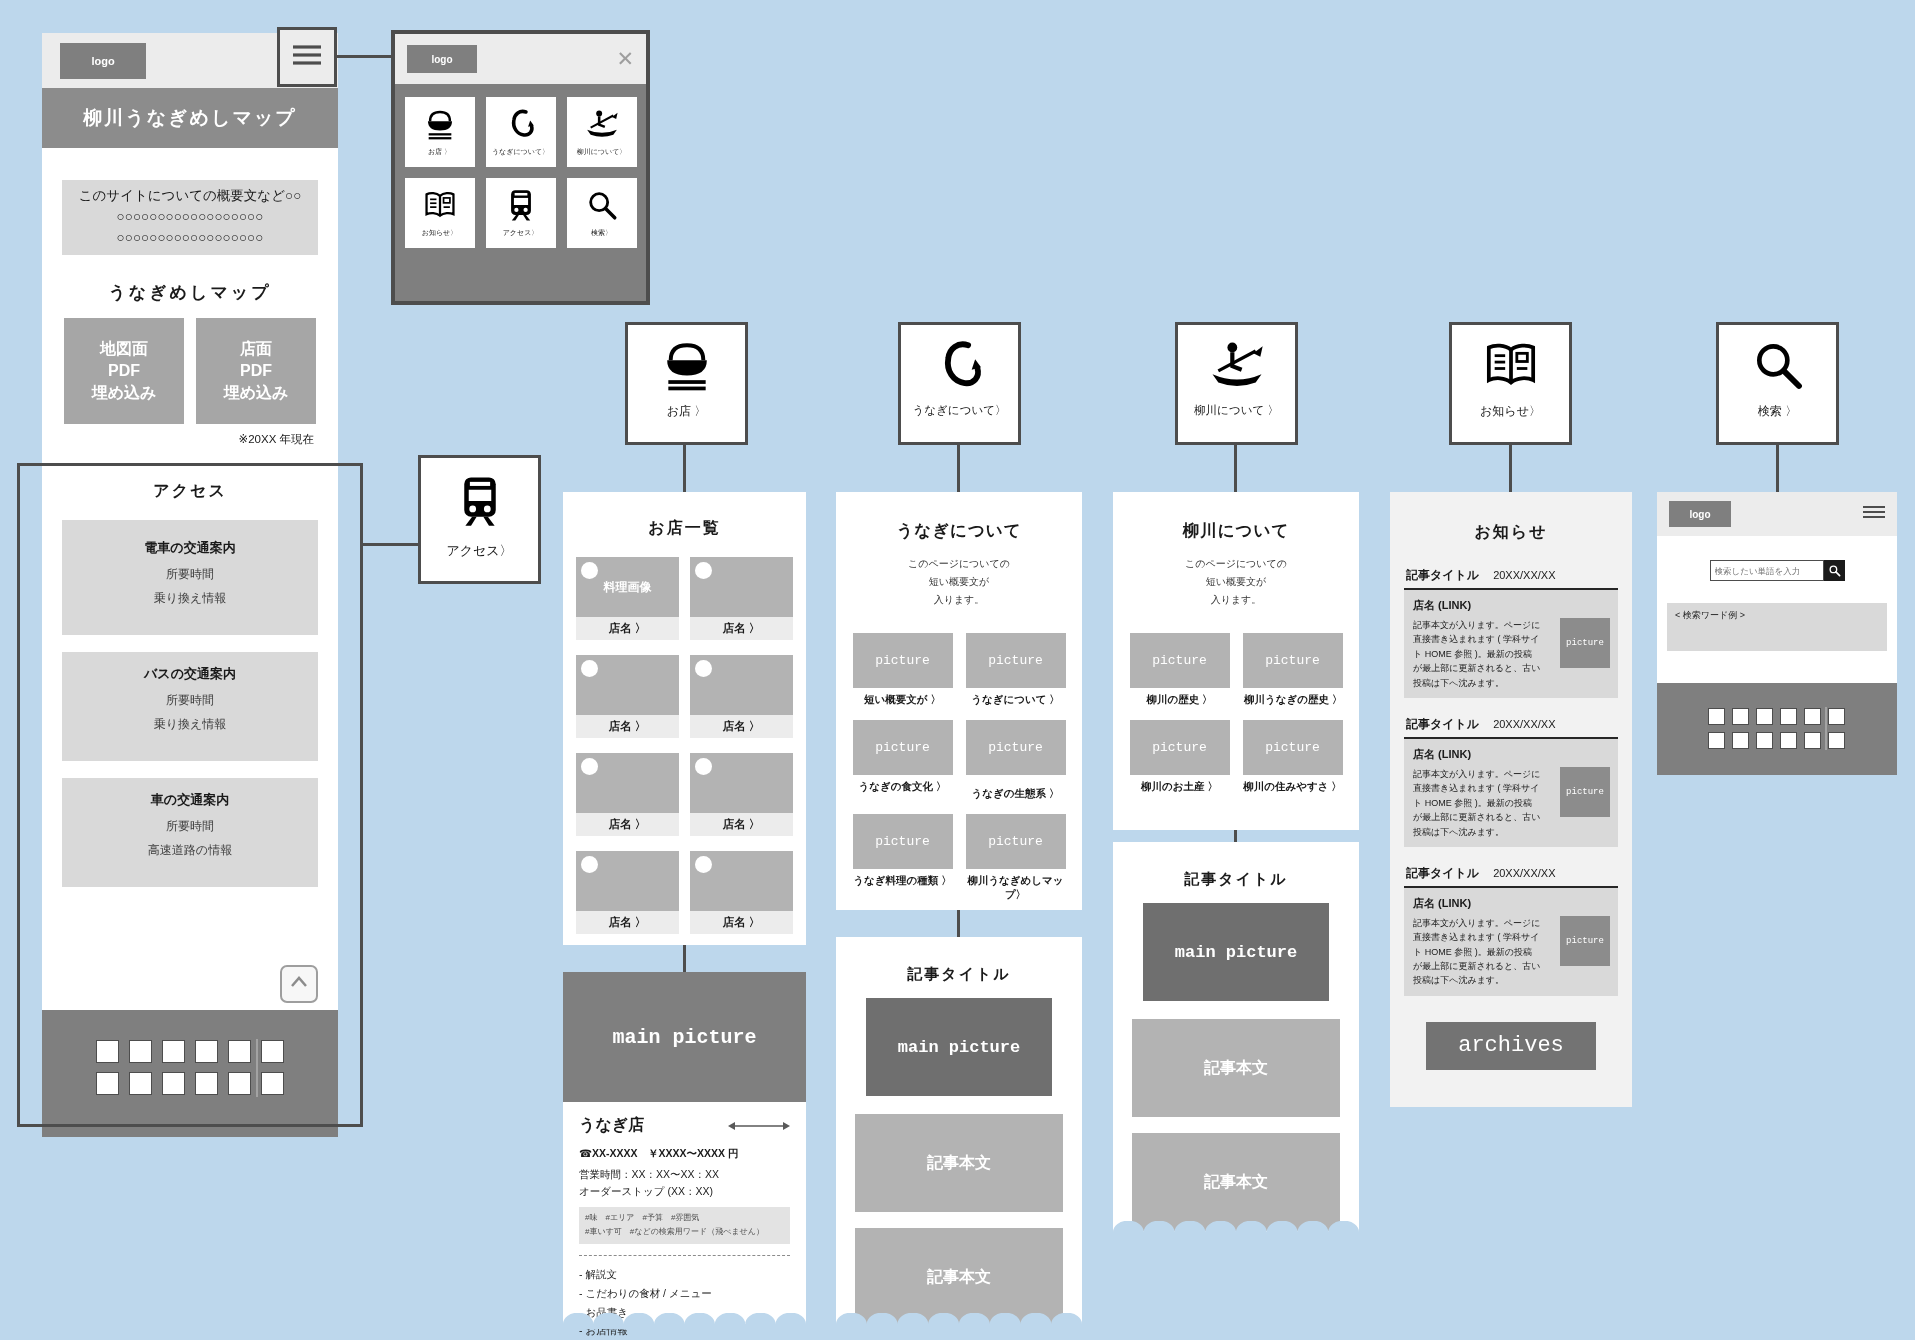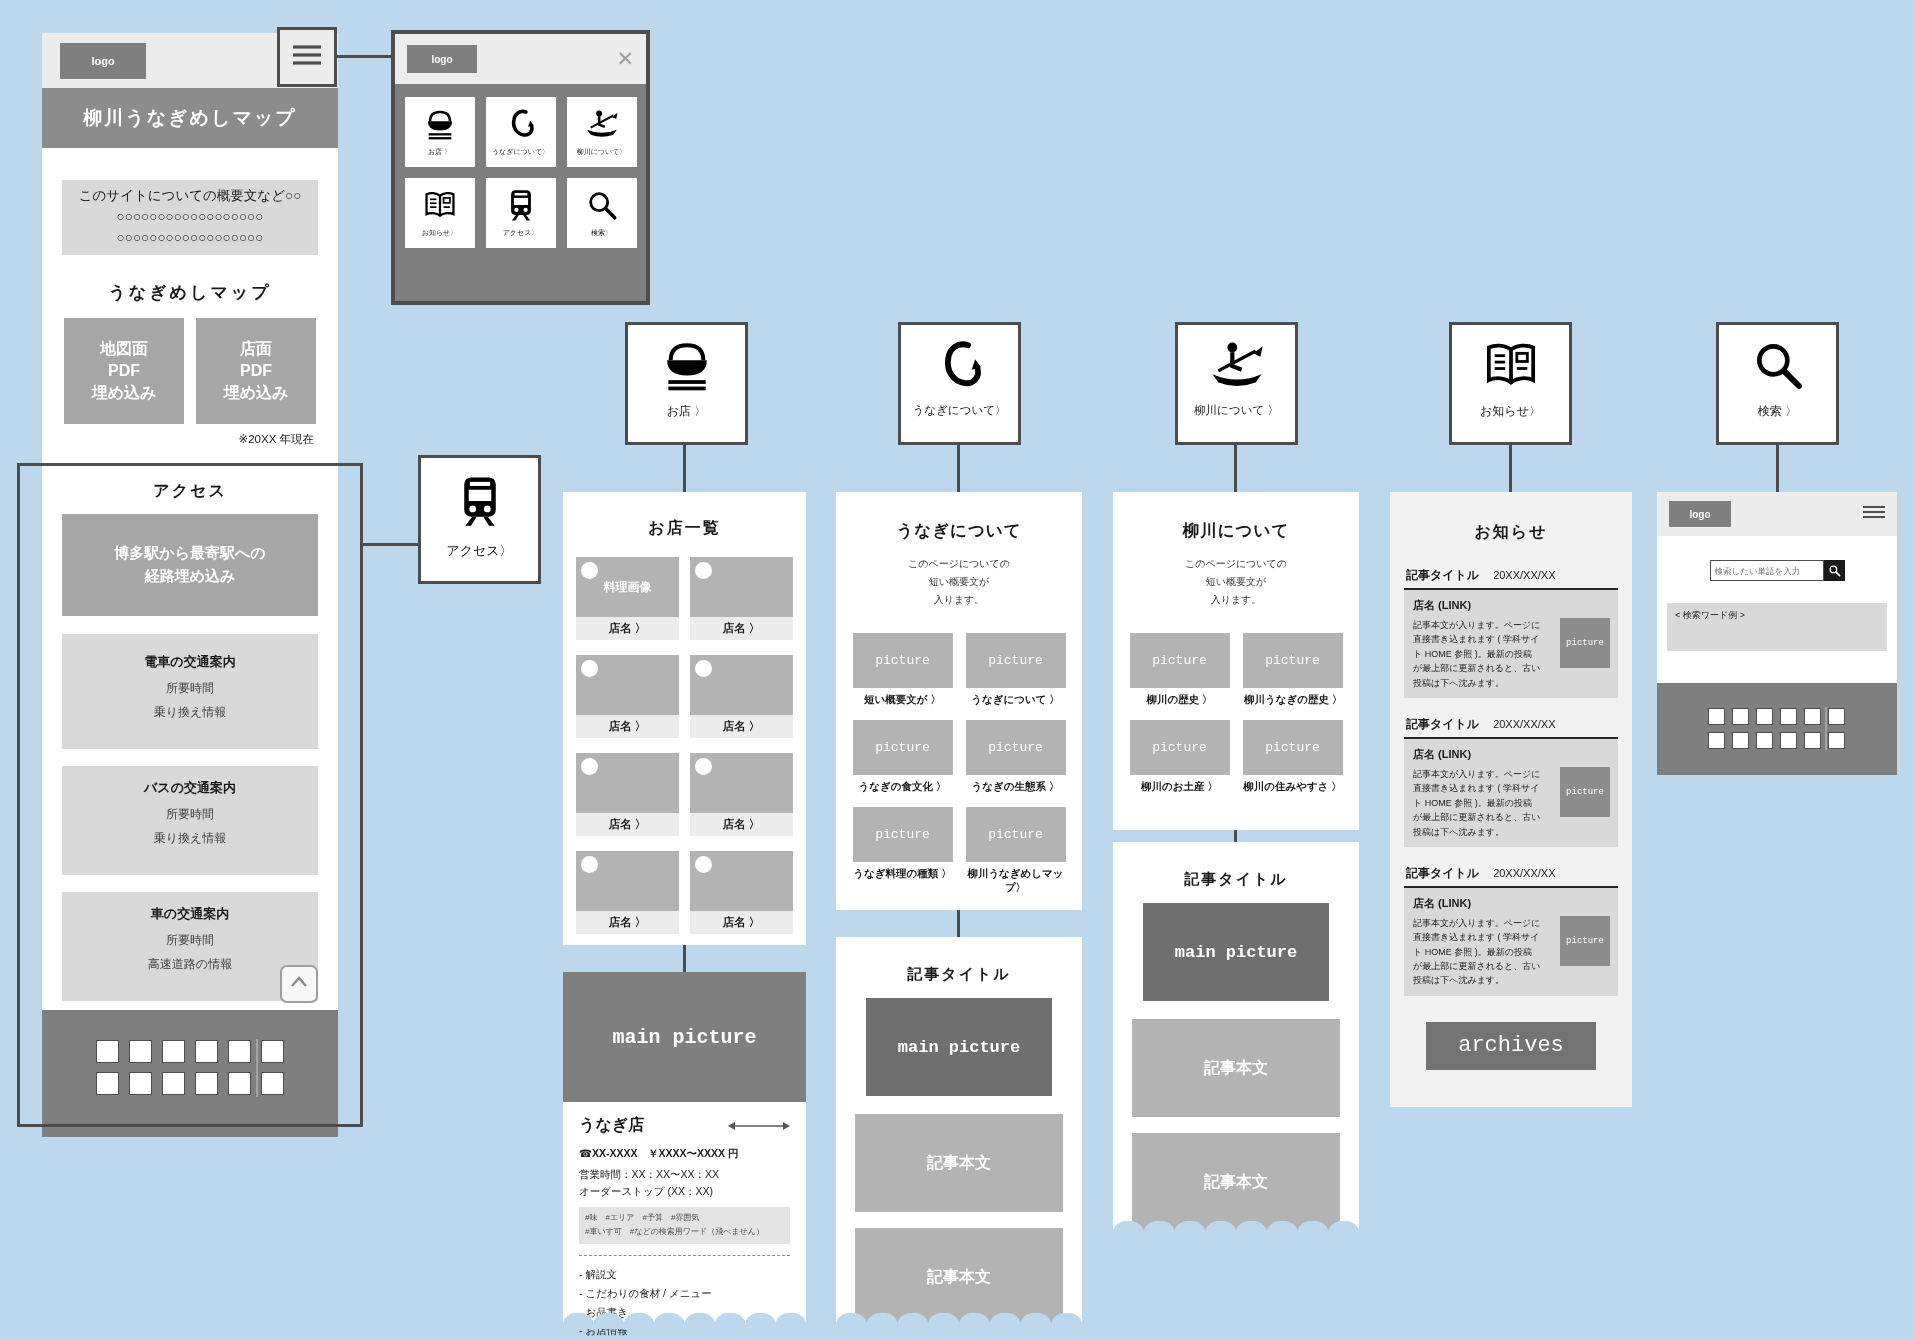--- a/index.html
+++ b/index.html
@@ -53,24 +53,20 @@
       <div class="graybtn" style="width:120px;height:106px;font-size:16px;line-height:1.35;">
         <span>店面</span>
         <span>PDF</span>
         <span>埋め込み</span>
       </div>
     </div>
     <div style="text-align:right;padding-right:24px;margin-top:8px;font-size:11.5px;">※20XX 年現在</div>
 
     <div style="margin-top:34px;text-align:center;font-weight:bold;font-size:16px;letter-spacing:2px;">アクセス</div>
 
-    <div class="graybtn" style="margin:12px 20px 0;height:102px;font-size:15px;line-height:1.5;background:#a6a6a6;">
-      <span>博多駅から最寄駅への</span>
-      <span>経路埋め込み</span>
-    </div>
 
     <div class="ltbox" style="margin:18px 20px 0;height:96px;padding-top:19px;box-sizing:content-box;text-align:center;">
       <div style="font-weight:bold;font-size:13px;">電車の交通案内</div>
       <div style="font-size:12px;margin-top:9px;color:#3d3d3d;">所要時間</div>
       <div style="font-size:12px;margin-top:7px;color:#3d3d3d;">乗り換え情報</div>
     </div>
     <div class="ltbox" style="margin:17px 20px 0;height:96px;padding-top:13px;box-sizing:content-box;text-align:center;">
       <div style="font-weight:bold;font-size:13px;">バスの交通案内</div>
       <div style="font-size:12px;margin-top:9px;color:#3d3d3d;">所要時間</div>
       <div style="font-size:12px;margin-top:7px;color:#3d3d3d;">乗り換え情報</div>
@@ -365,21 +361,21 @@
       <div>
         <div class="pic cen" style="height:55px;font-size:13px;">picture</div>
         <div style="margin-top:5px;text-align:center;font-weight:bold;font-size:10.5px;">うなぎについて 〉</div>
       </div>
       <div>
         <div class="pic cen" style="height:55px;font-size:13px;">picture</div>
         <div style="margin-top:5px;text-align:center;font-weight:bold;font-size:10.5px;">うなぎの食文化 〉</div>
       </div>
       <div>
         <div class="pic cen" style="height:55px;font-size:13px;">picture</div>
-        <div style="margin-top:5px;text-align:center;font-weight:bold;font-size:10.5px;">うなぎの生態系 〉</div>
+        <div style="margin-top:12px;text-align:center;font-weight:bold;font-size:10.5px;">うなぎの生態系 〉</div>
       </div>
       <div>
         <div class="pic cen" style="height:55px;font-size:13px;">picture</div>
         <div style="margin-top:5px;text-align:center;font-weight:bold;font-size:10.5px;">うなぎ料理の種類 〉</div>
       </div>
       <div>
         <div class="pic cen" style="height:55px;font-size:13px;">picture</div>
         <div style="margin-top:5px;text-align:center;font-weight:bold;font-size:10.5px;">柳川うなぎめしマップ〉</div>
       </div>
     </div>

